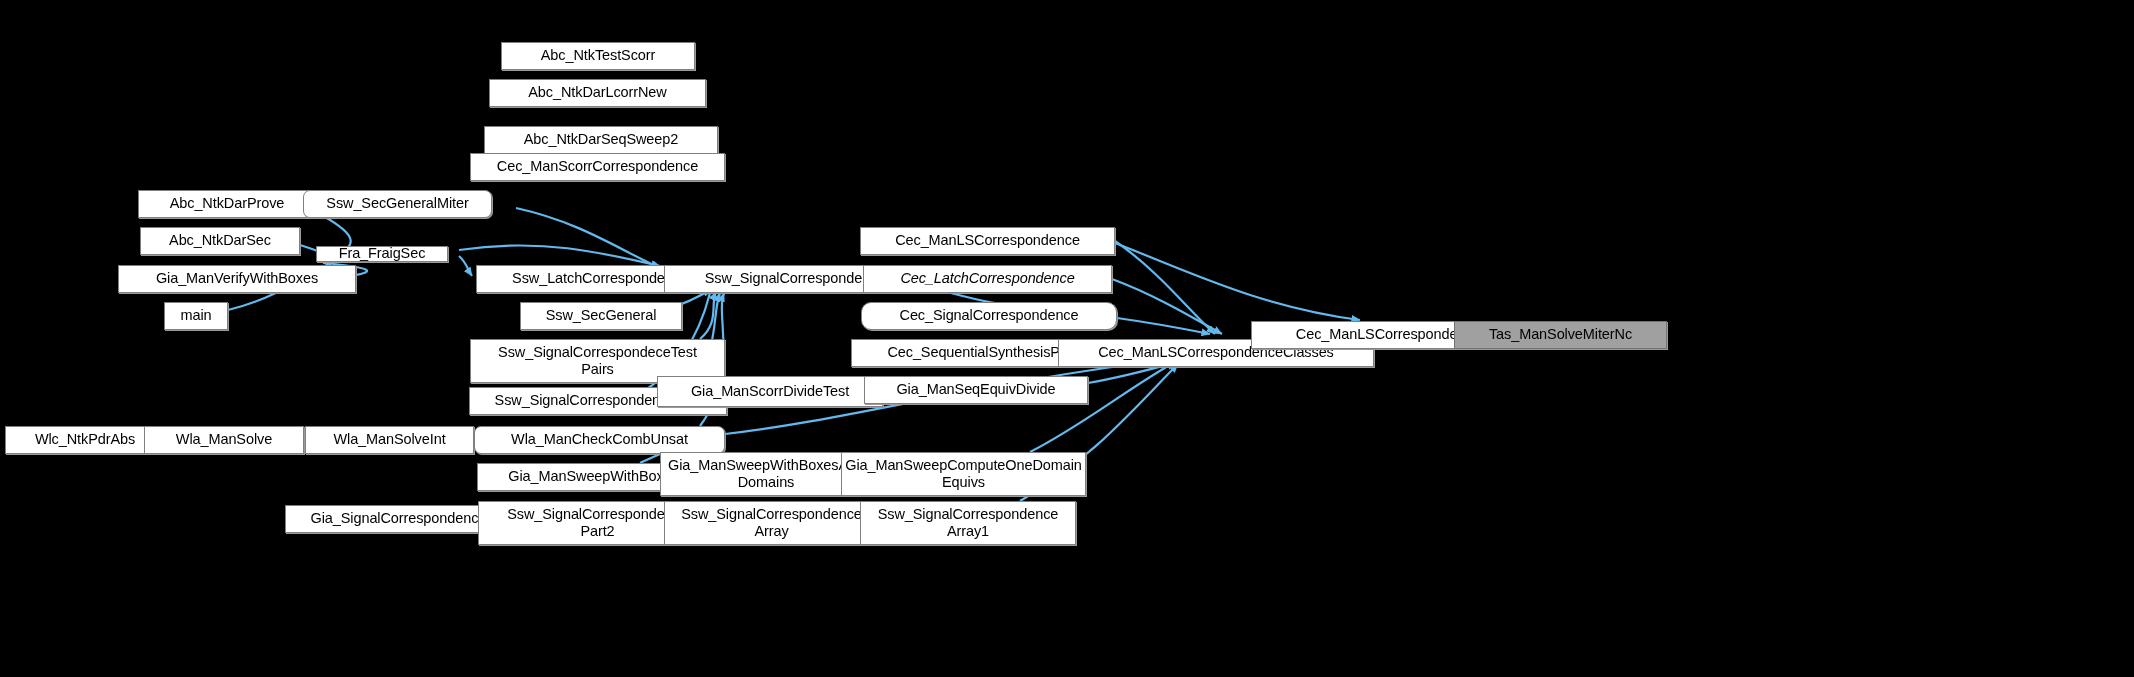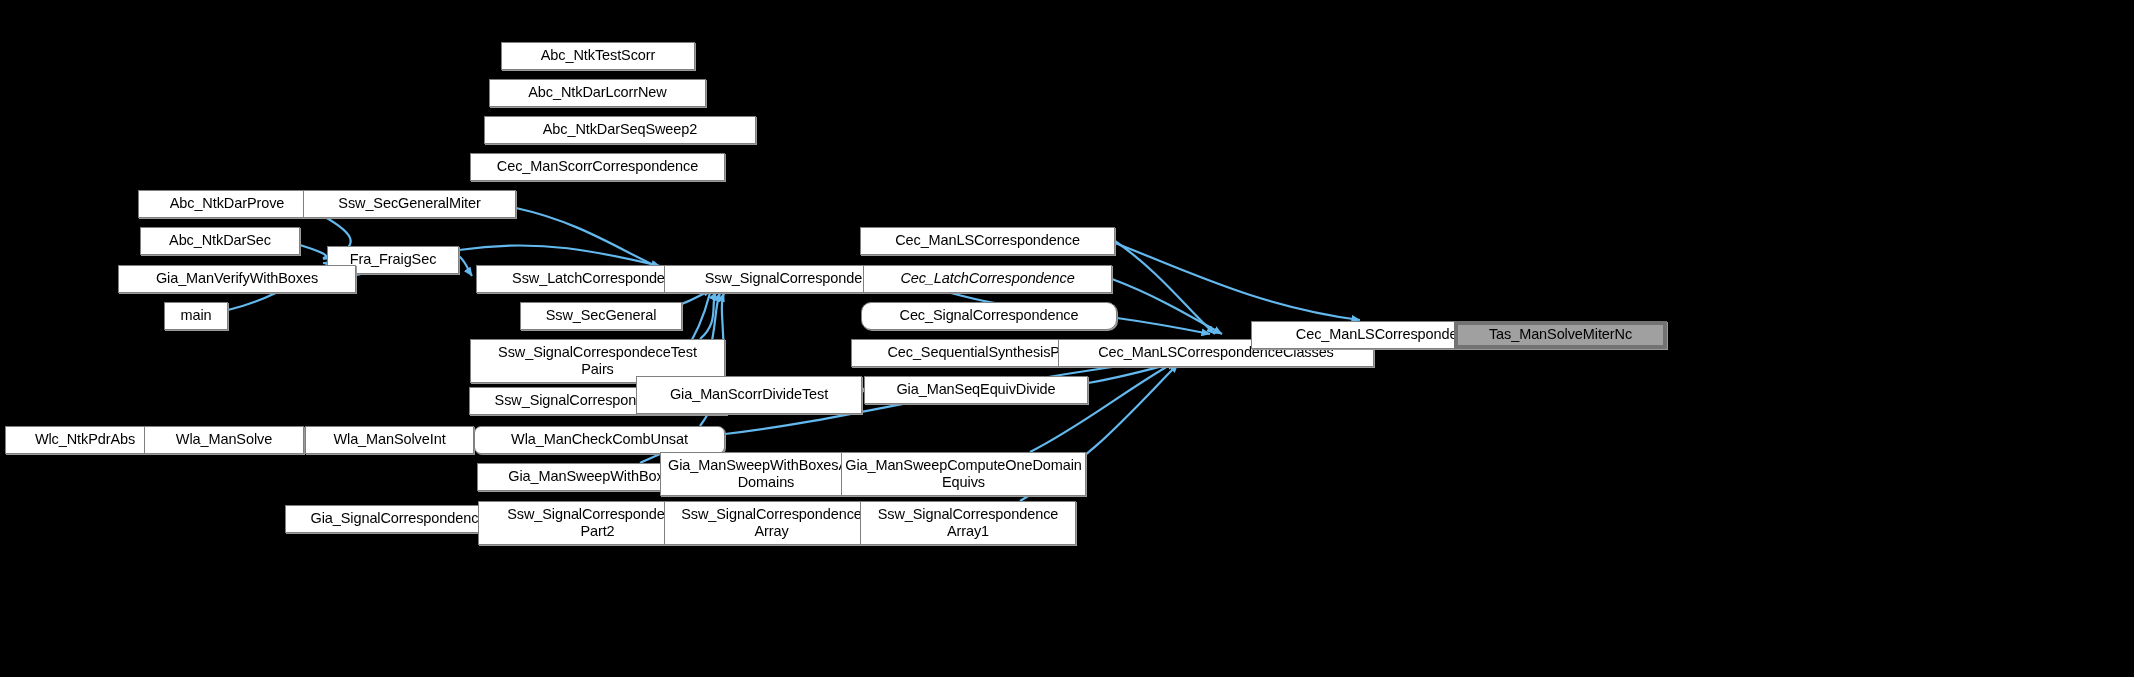--- a/index.html
+++ b/index.html
@@ -36,21 +36,21 @@
     align-items: center;
     justify-content: center;
     text-align: center;
     white-space: pre-line;
     letter-spacing: -0.1px;
     box-shadow: 1px 1px 0 0 #9a9a9a;
     z-index: 5;
   }
   .node.highlight {
     background: #a0a0a0;
-    border: 4px solid #737373;
+    border: 1px solid #737373;
   }
 </style>
 </head>
 <body>
 
 <div id="canvas">
 
   <svg id="edges" viewBox="0 0 2134 677" preserveAspectRatio="none">
     <defs>
       <marker id="ah" markerWidth="9" markerHeight="8" refX="8.6" refY="4" orient="auto" markerUnits="userSpaceOnUse">
@@ -132,42 +132,42 @@
 
       <path d="M879,481 H855"></path>
 
       <path d="M1020,459 C1090,420 1140,360 1178,322"></path>
     </g>
   </svg>
 
   <div id="nodes">
       <div class="node" style="left: 501px; top: 0px; width: 194px; height: 28px;">Abc_NtkTestScorr</div>
       <div class="node" style="left: 489px; top: 37px; width: 217px; height: 28px;">Abc_NtkDarLcorrNew</div>
-      <div class="node" style="left: 484px; top: 74px; width: 272px; height: 28px;">Abc_NtkDarSeqSweep2</div>
+      <div class="node" style="left: 484px; top: 84px; width: 234px; height: 28px;">Abc_NtkDarSeqSweep2</div>
       <div class="node" style="left: 470px; top: 111px; width: 255px; height: 28px;">Cec_ManScorrCorrespondence</div>
       <div class="node" style="left: 138px; top: 148px; width: 178px; height: 28px;">Abc_NtkDarProve</div>
-      <div class="node" style="left: 303px; top: 148px; width: 213px; height: 28px;">Ssw_SecGeneralMiter</div>
+      <div class="node" style="left: 303px; top: 148px; width: 189px; height: 28px; border-radius: 7px;">Ssw_SecGeneralMiter</div>
       <div class="node" style="left: 140px; top: 185px; width: 160px; height: 28px;">Abc_NtkDarSec</div>
-      <div class="node" style="left: 327px; top: 204px; width: 132px; height: 28px;">Fra_FraigSec</div>
+      <div class="node" style="left: 316px; top: 204px; width: 132px; height: 16px;">Fra_FraigSec</div>
       <div class="node" style="left: 118px; top: 223px; width: 238px; height: 28px;">Gia_ManVerifyWithBoxes</div>
       <div class="node" style="left: 164px; top: 260px; width: 64px; height: 28px;">main</div>
       <div class="node" style="left: 476px; top: 223px; width: 248px; height: 28px;">Ssw_LatchCorrespondence</div>
       <div class="node" style="left: 664px; top: 223px; width: 262px; height: 28px;">Ssw_SignalCorrespondence</div>
       <div class="node" style="left: 860px; top: 185px; width: 255px; height: 28px;">Cec_ManLSCorrespondence</div>
       <div class="node" style="left: 863px; top: 223px; width: 249px; height: 28px; font-style: italic;">Cec_LatchCorrespondence</div>
       <div class="node" style="left: 861px; top: 260px; width: 256px; height: 28px; border-radius: 10px;">Cec_SignalCorrespondence</div>
       <div class="node" style="left: 520px; top: 260px; width: 162px; height: 28px;">Ssw_SecGeneral</div>
       <div class="node" style="left: 470px; top: 297px; width: 255px; height: 44px;">Ssw_SignalCorrespondeceTest
 Pairs</div>
       <div class="node" style="left: 851px; top: 297px; width: 262px; height: 28px;">Cec_SequentialSynthesisPart</div>
       <div class="node" style="left: 1058px; top: 297px; width: 316px; height: 28px;">Cec_ManLSCorrespondenceClasses</div>
       <div class="node" style="left: 1251px; top: 279px; width: 303px; height: 28px;">Cec_ManLSCorrespondenceBmc</div>
       <div class="node highlight" style="left: 1454px; top: 279px; width: 213px; height: 28px;">Tas_ManSolveMiterNc</div>
       <div class="node" style="left: 469px; top: 345px; width: 258px; height: 28px;">Ssw_SignalCorrespondencePart</div>
-      <div class="node" style="left: 636px; top: 334px; width: 226px; height: 38px;">Gia_ManScorrDivideTest</div>
+      <div class="node" style="left: 657px; top: 334px; width: 226px; height: 31px;">Gia_ManScorrDivideTest</div>
       <div class="node" style="left: 864px; top: 334px; width: 224px; height: 28px; text-align: right;">Gia_ManSeqEquivDivide</div>
       <div class="node" style="left: 5px; top: 384px; width: 160px; height: 28px;">Wlc_NtkPdrAbs</div>
       <div class="node" style="left: 144px; top: 384px; width: 160px; height: 28px;">Wla_ManSolve</div>
       <div class="node" style="left: 305px; top: 384px; width: 169px; height: 28px;">Wla_ManSolveInt</div>
       <div class="node" style="left: 474px; top: 384px; width: 251px; height: 28px; border-radius: 7px;">Wla_ManCheckCombUnsat</div>
       <div class="node" style="left: 477px; top: 421px; width: 233px; height: 28px;">Gia_ManSweepWithBoxes</div>
       <div class="node" style="left: 660px; top: 410px; width: 212px; height: 44px;">Gia_ManSweepWithBoxesAnd
 Domains</div>
       <div class="node" style="left: 841px; top: 410px; width: 245px; height: 44px;">Gia_ManSweepComputeOneDomain
 Equivs</div>

